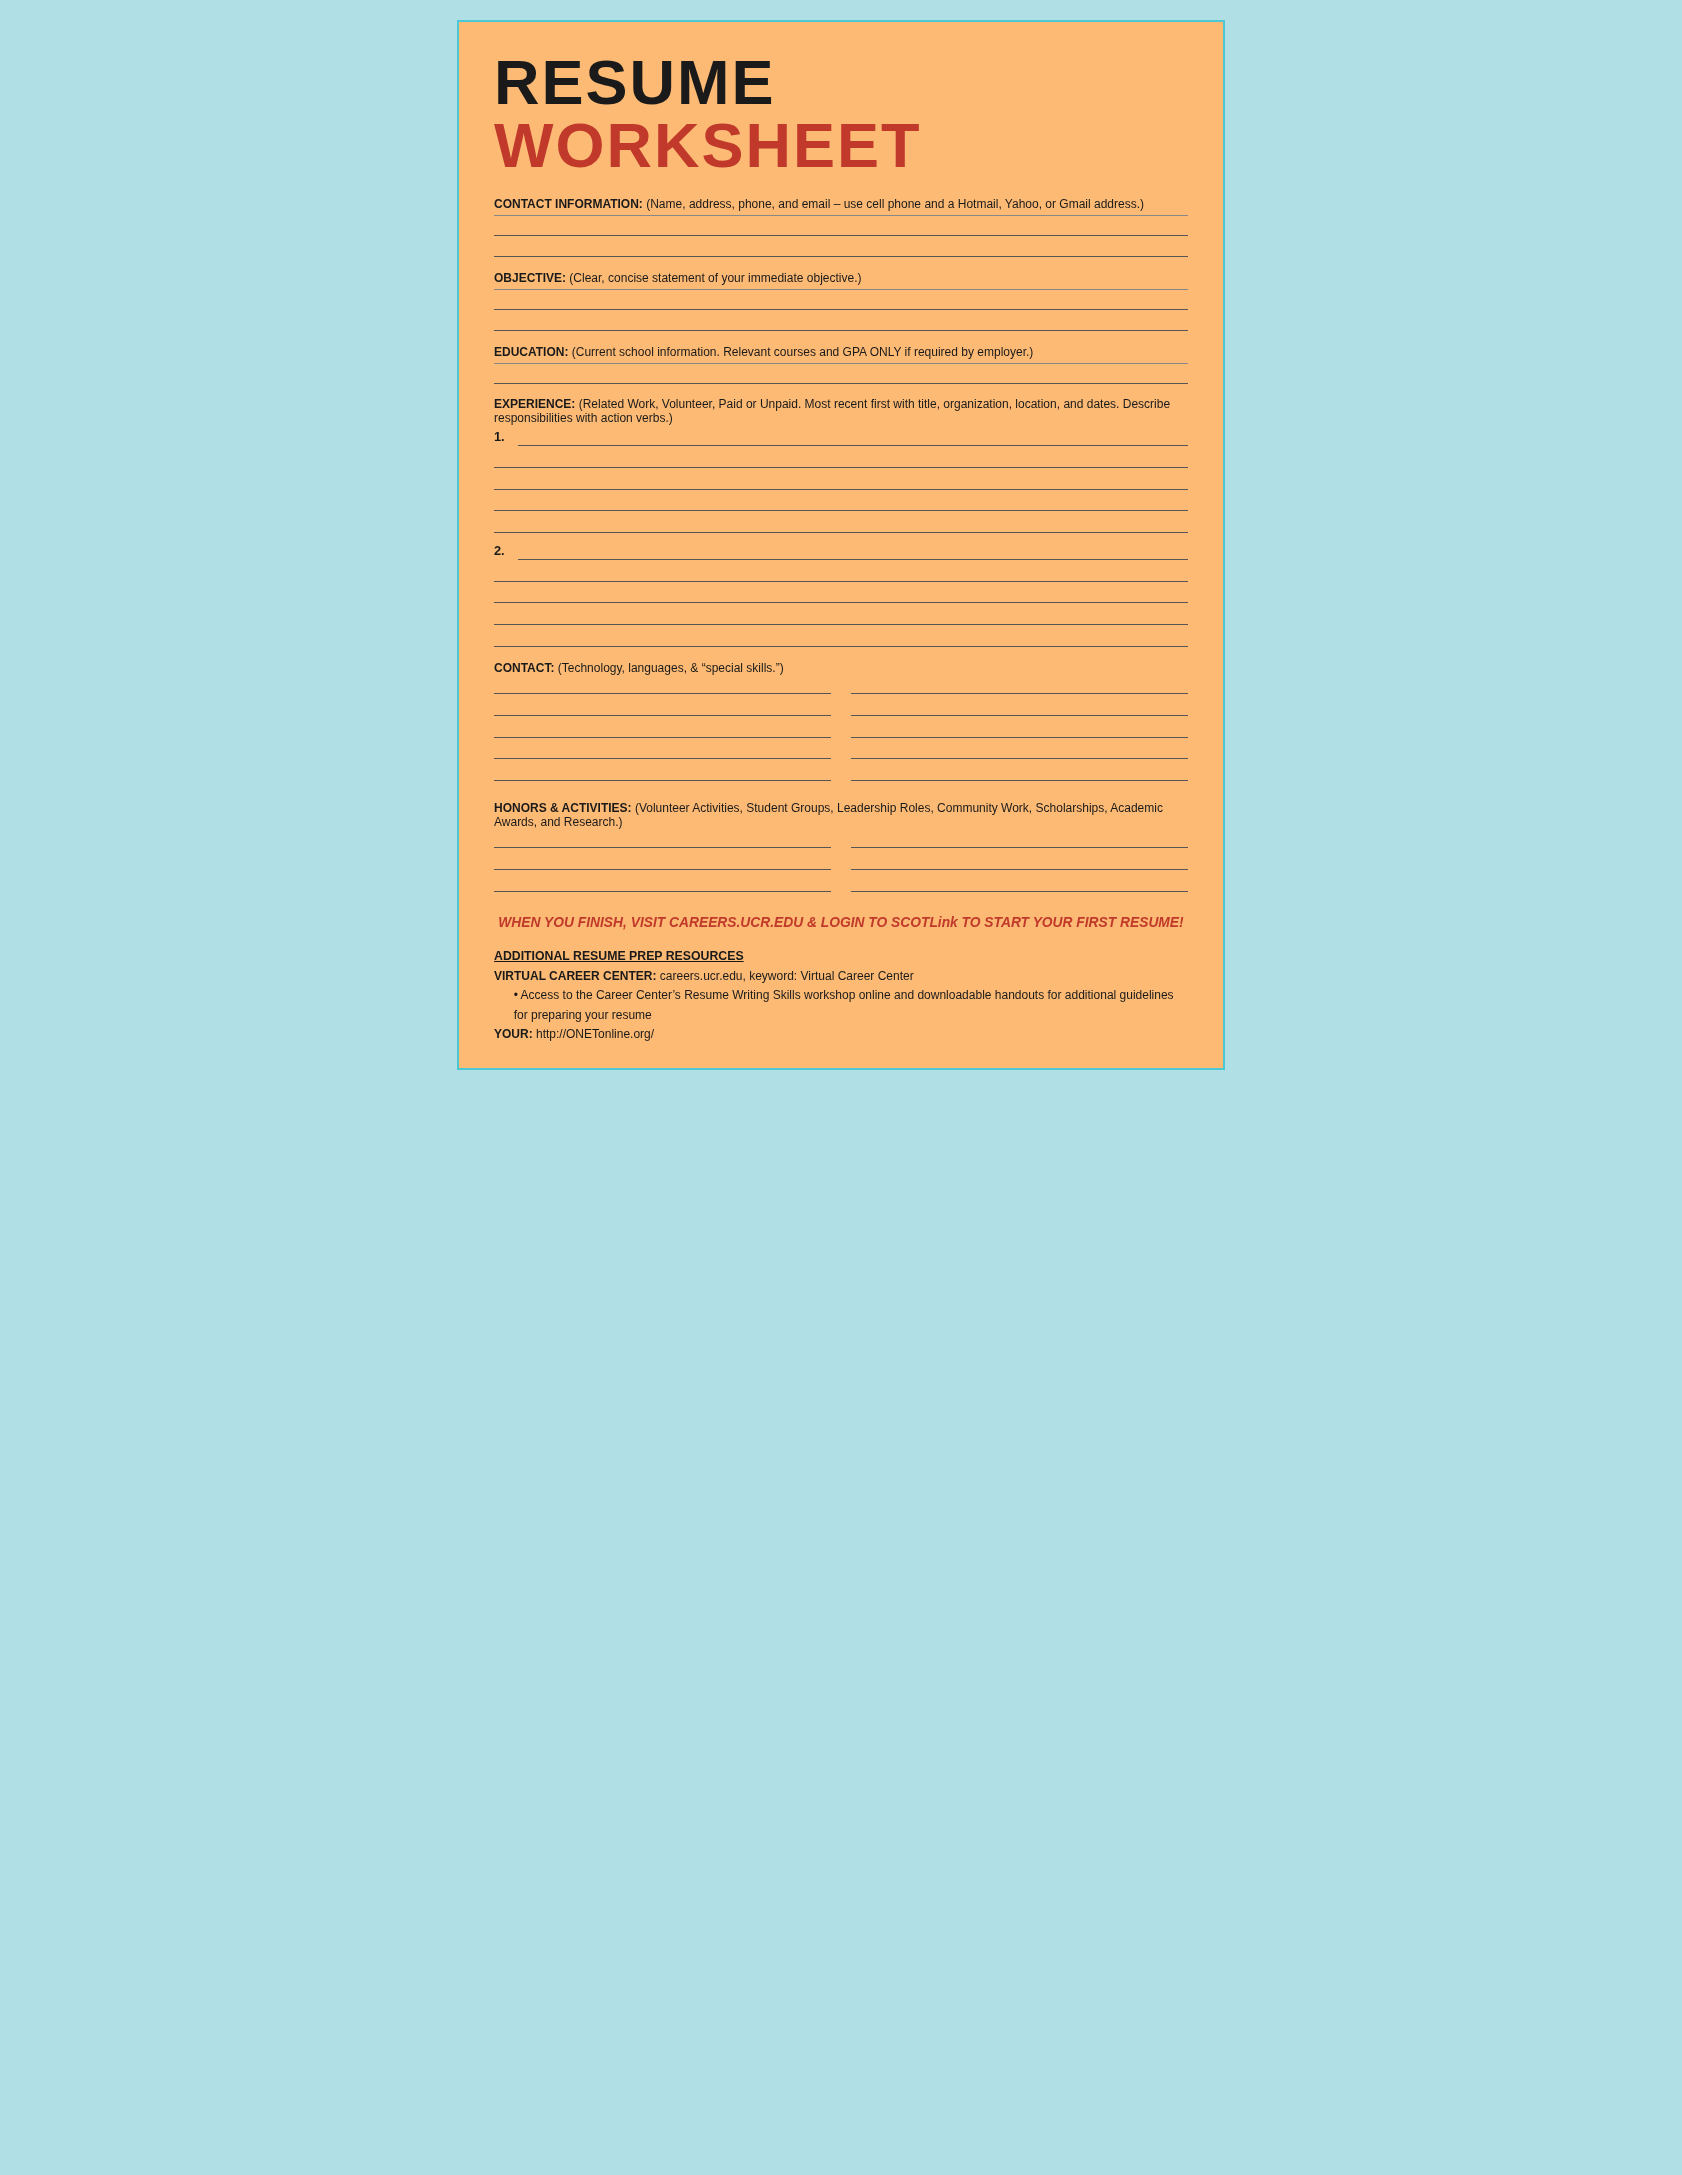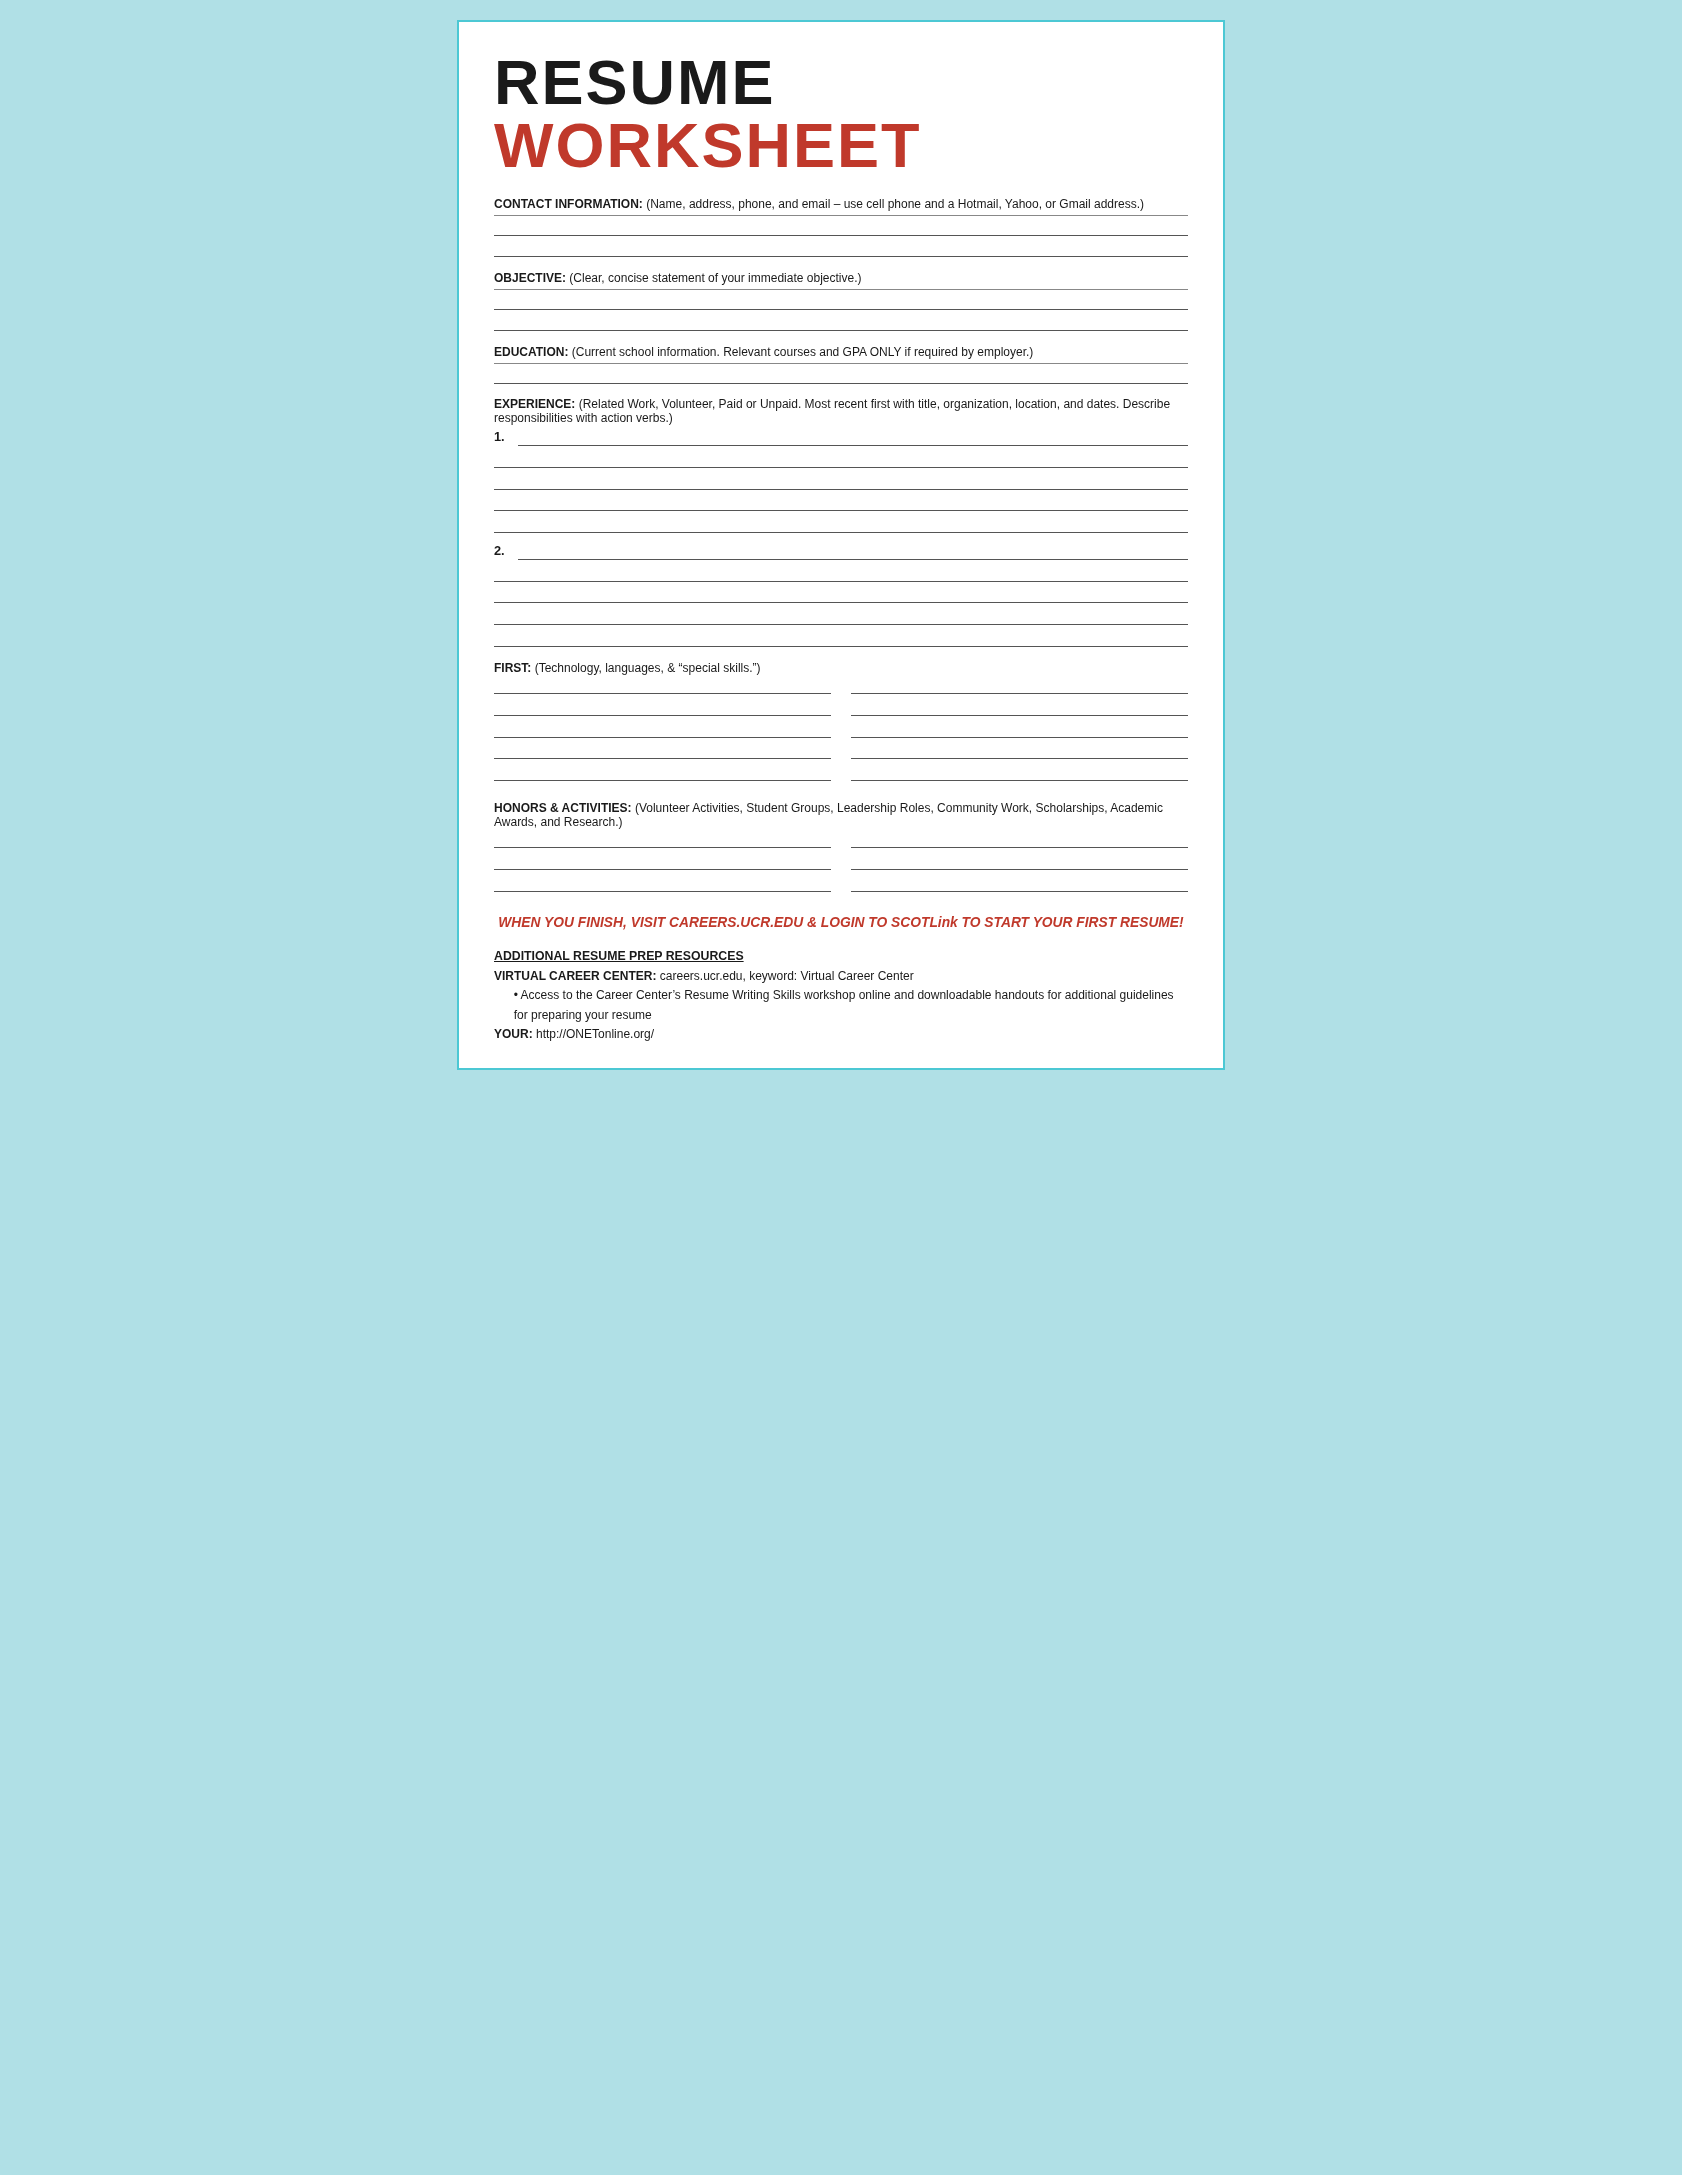--- a/index.html
+++ b/index.html
@@ -12,21 +12,21 @@
       background: #b0e0e6;
       display: flex;
       justify-content: center;
       align-items: flex-start;
       min-height: 100vh;
       padding: 19.7px;
       font-family: Arial, sans-serif;
     }
 
     .page {
-      background: #ffffff;
+      background: #fdba74;
       width: 768px;
       min-height: 995px;
       padding: 29.6px 35px 23.6px 35px;
       border: 2px solid #4cc8d4;
       position: relative;
     }
 
     .title-area {
       text-align: left;
       margin-bottom: 19.7px;
@@ -214,21 +214,21 @@
       </div>
       <div class="line"></div>
       <div class="line"></div>
       <div class="line"></div>
       <div class="line"></div>
     </div>
   </div>
 
   <div class="section">
     <div class="section-label">
-      <span>FIRST:</span><span class="normal">  (Technology, languages, &amp; “special skills.”)</span>
+      <span>CONTACT:</span><span class="normal">  (Technology, languages, &amp; “special skills.”)</span>
     </div>
     <div class="two-col-lines">
       <div class="col">
         <div class="line"></div>
         <div class="line"></div>
         <div class="line"></div>
         <div class="line"></div>
         <div class="line"></div>
       </div>
       <div class="col">

